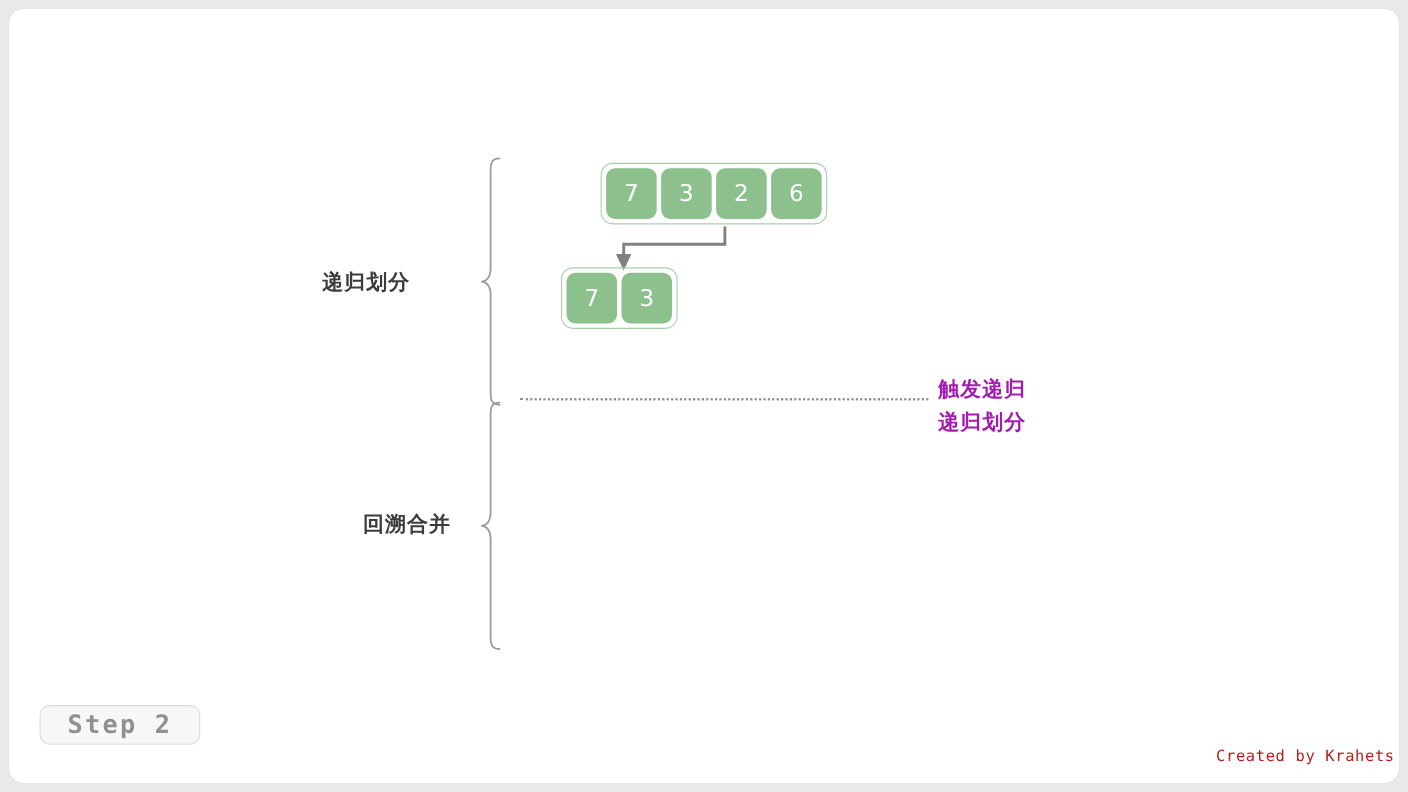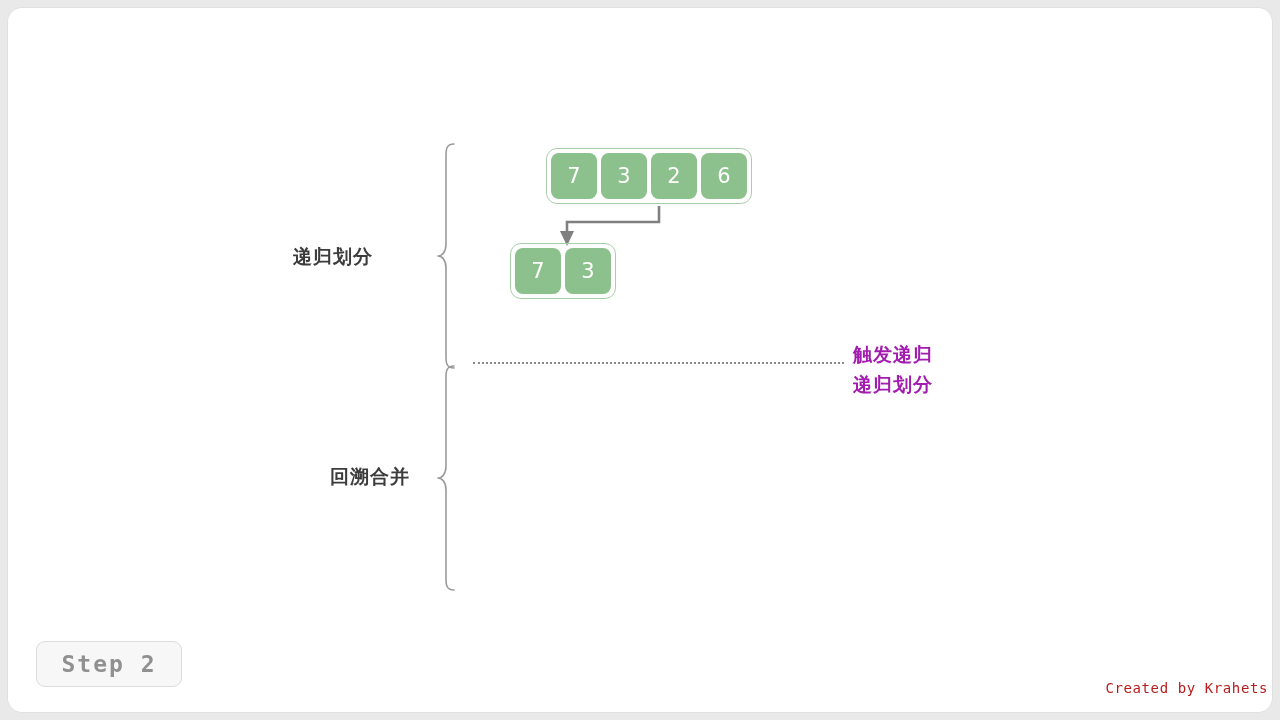--- a/index.html
+++ b/index.html
@@ -101,21 +101,21 @@
     letter-spacing: 1px;
     white-space: nowrap;
   }
 
   
   #step-badge {
     position: absolute;
     left: 28px;
     top: 633px;
     width: 146px;
-    height: 46px;
+    height: 36px;
     box-sizing: border-box;
     border: 1.4px solid #dcdcdc;
     border-radius: 9px;
     background: #f7f7f7;
     display: flex;
     align-items: center;
     justify-content: center;
   }
   #step-badge-label {
     font-family: "DejaVu Sans Mono", "Liberation Mono", monospace;

